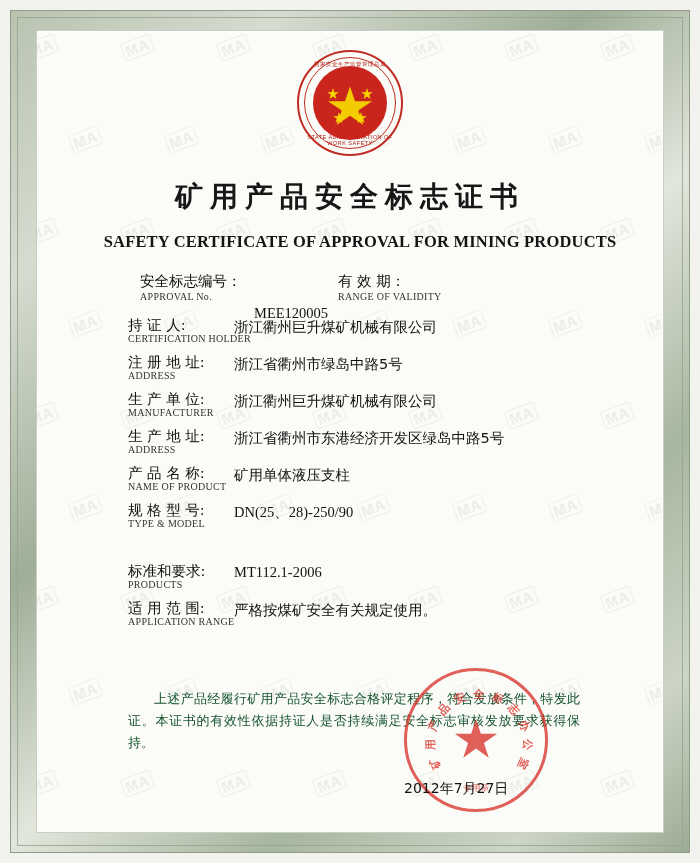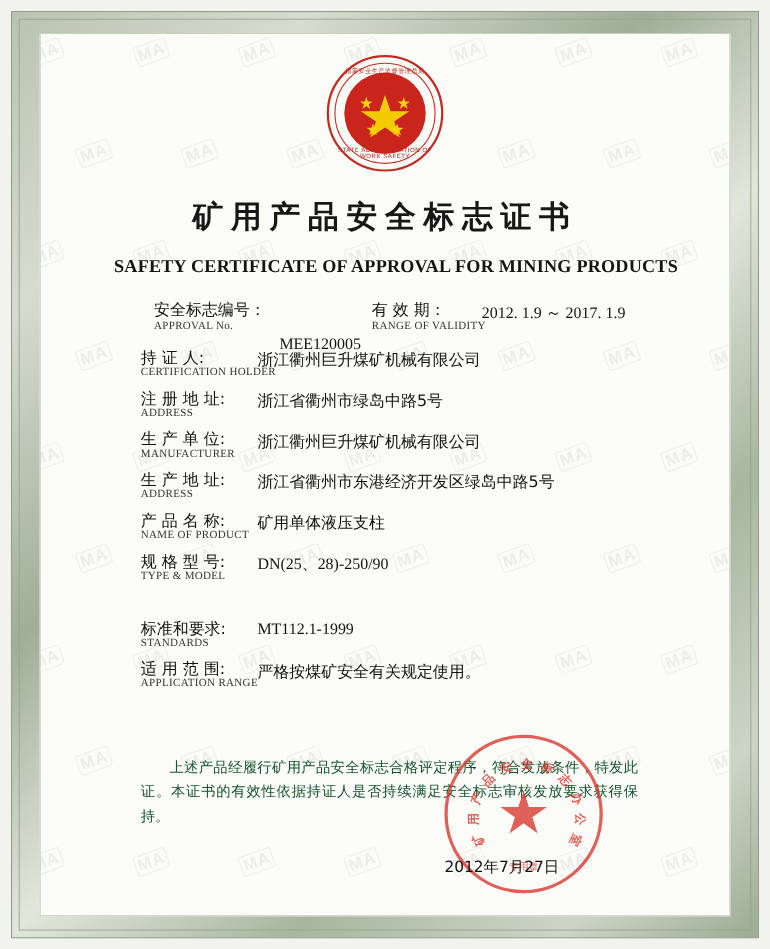--- a/index.html
+++ b/index.html
@@ -381,21 +381,20 @@
     <div class="approval-left">
       <div class="lab">安全标志编号：</div>
       <div class="lab-sub">APPROVAL No.</div>
     </div>
     <div class="approval-num val">MEE120005</div>
 
     <div class="validity-left">
       <div class="lab">有 效 期：</div>
       <div class="lab-sub">RANGE OF VALIDITY</div>
     </div>
-    <div class="validity-val val">2012. 1.9 ～ 2017. 1.9</div>
   </div>
 
   <div class="fields">
     <div class="field">
       <div class="fl lab">持  证  人:</div>
       <div class="fs lab-sub">CERTIFICATION HOLDER</div>
       <div class="fv val-cn">浙江衢州巨升煤矿机械有限公司</div>
     </div>
     <div class="field">
       <div class="fl lab">注 册 地 址:</div>
@@ -420,22 +419,22 @@
     <div class="field">
       <div class="fl lab">规 格 型 号:</div>
       <div class="fs lab-sub">TYPE &amp; MODEL</div>
       <div class="fv val">DN(25、28)-250/90</div>
     </div>
   </div>
 
   <div class="fields2">
     <div class="field">
       <div class="fl lab">标准和要求:</div>
-      <div class="fs lab-sub">STANDARDS</div>
-      <div class="fv val">MT112.1-1999</div>
+      <div class="fs lab-sub">PRODUCTS</div>
+      <div class="fv val">MT112.1-2006</div>
     </div>
     <div class="field">
       <div class="fl lab">适 用 范 围:</div>
       <div class="fs lab-sub">APPLICATION RANGE</div>
       <div class="fv val-cn">严格按煤矿安全有关规定使用。</div>
     </div>
   </div>
 
   <div class="para">
     <span>上述产品经履行矿用产品安全标志合格评定程序，符合发放条件，特发此</span>

